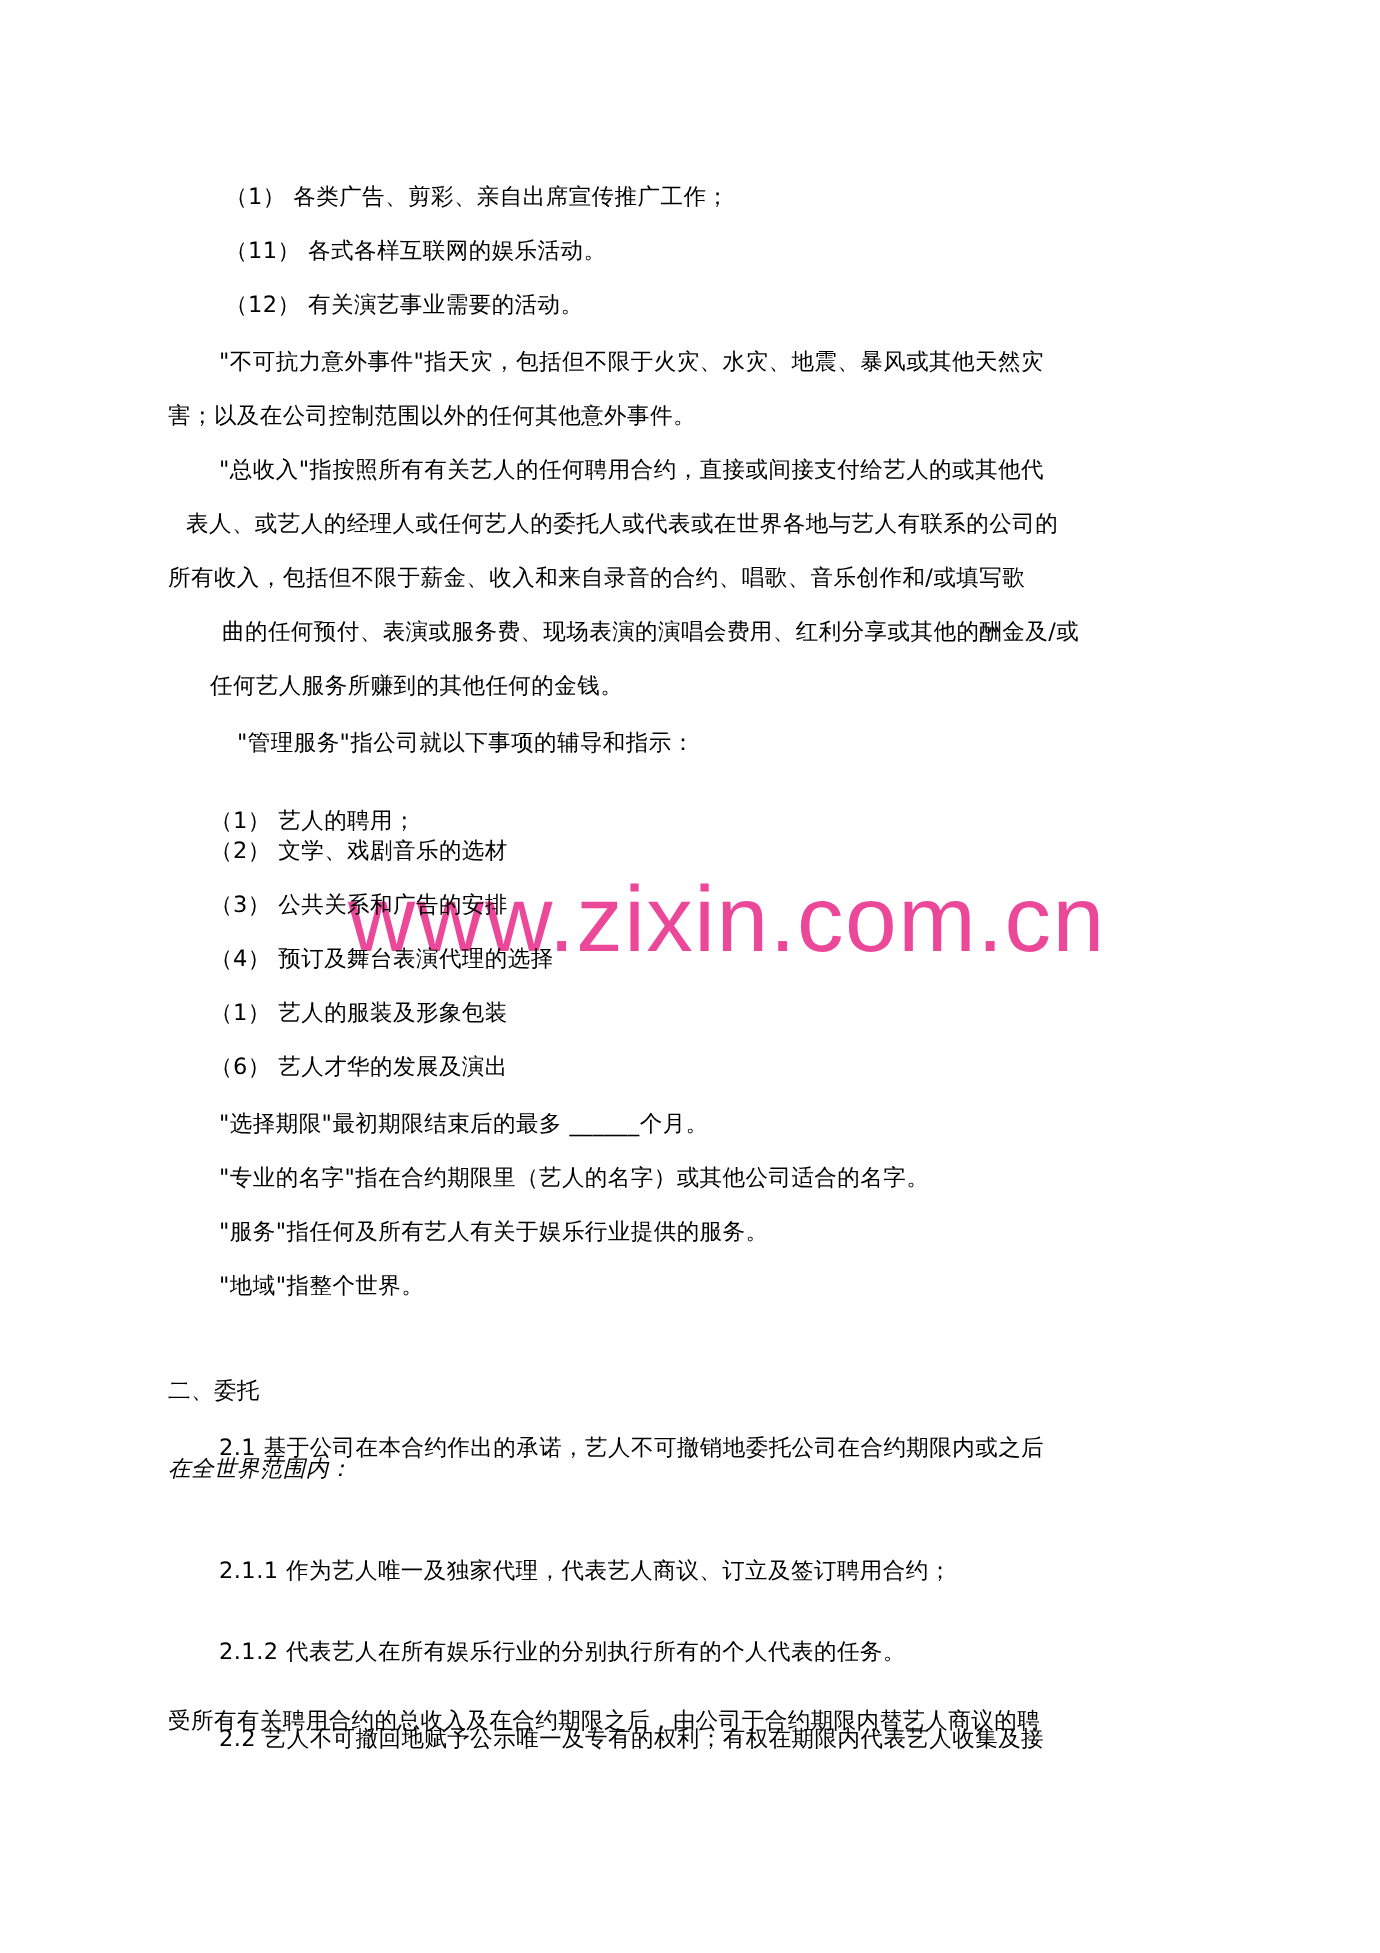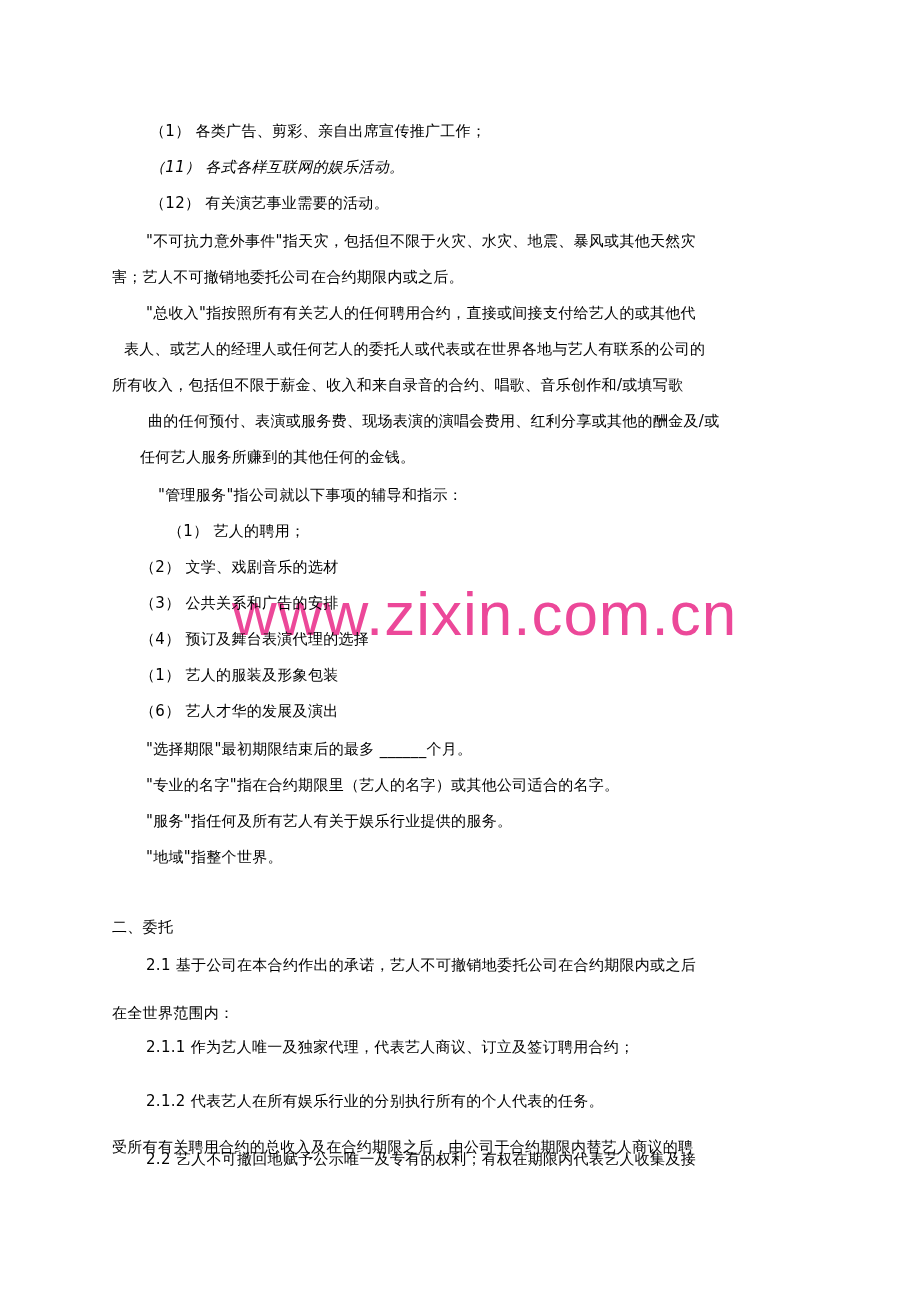--- a/index.html
+++ b/index.html
@@ -11,41 +11,41 @@
       font-size: 62px; color: #ec4899; letter-spacing: 1px; white-space: nowrap; z-index: 0; }
     .line { z-index: 1; }
   </style>
 </head>
 <body>
 
 <div class="page">
   <div class="watermark">www.zixin.com.cn</div>
   <div id="lines">
       <div class="line" style="left: 150px; top: 120px;">（1） 各类广告、剪彩、亲自出席宣传推广工作；</div>
-      <div class="line" style="left: 150px; top: 156px; font-style: italic;">（11） 各式各样互联网的娱乐活动。</div>
+      <div class="line" style="left: 150px; top: 156px;">（11） 各式各样互联网的娱乐活动。</div>
       <div class="line" style="left: 150px; top: 192px;">（12） 有关演艺事业需要的活动。</div>
       <div class="line" style="left: 146px; top: 230px;">"不可抗力意外事件"指天灾，包括但不限于火灾、水灾、地震、暴风或其他天然灾</div>
-      <div class="line" style="left: 112px; top: 266px;">害；艺人不可撤销地委托公司在合约期限内或之后。</div>
+      <div class="line" style="left: 112px; top: 266px;">害；以及在公司控制范围以外的任何其他意外事件。</div>
       <div class="line" style="left: 146px; top: 302px;">"总收入"指按照所有有关艺人的任何聘用合约，直接或间接支付给艺人的或其他代</div>
       <div class="line" style="left: 112px; top: 338px; margin-left: 12px;">表人、或艺人的经理人或任何艺人的委托人或代表或在世界各地与艺人有联系的公司的</div>
       <div class="line" style="left: 112px; top: 374px;">所有收入，包括但不限于薪金、收入和来自录音的合约、唱歌、音乐创作和/或填写歌</div>
       <div class="line" style="left: 112px; top: 410px; margin-left: 36px;">曲的任何预付、表演或服务费、现场表演的演唱会费用、红利分享或其他的酬金及/或</div>
       <div class="line" style="left: 112px; top: 446px; margin-left: 28px;">任何艺人服务所赚到的其他任何的金钱。</div>
       <div class="line" style="left: 158px; top: 484px;">"管理服务"指公司就以下事项的辅导和指示：</div>
-      <div class="line" style="left: 140px; top: 520px; margin-left: 28px;">（1） 艺人的聘用；</div>
+      <div class="line" style="left: 140px; top: 536px;">（1） 艺人的聘用；</div>
       <div class="line" style="left: 140px; top: 556px;">（2） 文学、戏剧音乐的选材</div>
       <div class="line" style="left: 140px; top: 592px;">（3） 公共关系和广告的安排</div>
       <div class="line" style="left: 140px; top: 628px;">（4） 预订及舞台表演代理的选择</div>
       <div class="line" style="left: 140px; top: 664px;">（1） 艺人的服装及形象包装</div>
       <div class="line" style="left: 140px; top: 700px;">（6） 艺人才华的发展及演出</div>
       <div class="line" style="left: 146px; top: 738px;">"选择期限"最初期限结束后的最多 ______个月。</div>
       <div class="line" style="left: 146px; top: 774px;">"专业的名字"指在合约期限里（艺人的名字）或其他公司适合的名字。</div>
       <div class="line" style="left: 146px; top: 810px;">"服务"指任何及所有艺人有关于娱乐行业提供的服务。</div>
       <div class="line" style="left: 146px; top: 846px;">"地域"指整个世界。</div>
       <div class="line" style="left: 112px; top: 916px;">二、委托</div>
       <div class="line" style="left: 146px; top: 954px;">2.1 基于公司在本合约作出的承诺，艺人不可撤销地委托公司在合约期限内或之后</div>
-      <div class="line" style="left: 112px; top: 1002px;">在全世界范围内：</div>
+      <div class="line" style="left: 112px; top: 968px; font-style: italic;">在全世界范围内：</div>
       <div class="line" style="left: 146px; top: 1026px; margin-top: 10px;">2.1.1 作为艺人唯一及独家代理，代表艺人商议、订立及签订聘用合约；</div>
       <div class="line" style="left: 146px; top: 1062px; margin-top: 28px;">2.1.2 代表艺人在所有娱乐行业的分别执行所有的个人代表的任务。</div>
       <div class="line" style="left: 146px; top: 1148px;">2.2 艺人不可撤回地赋予公示唯一及专有的权利；有权在期限内代表艺人收集及接</div>
       <div class="line" style="left: 112px; top: 1136px;">受所有有关聘用合约的总收入及在合约期限之后，由公司于合约期限内替艺人商议的聘</div>
     </div>
 </div>
 
 </body></html>

